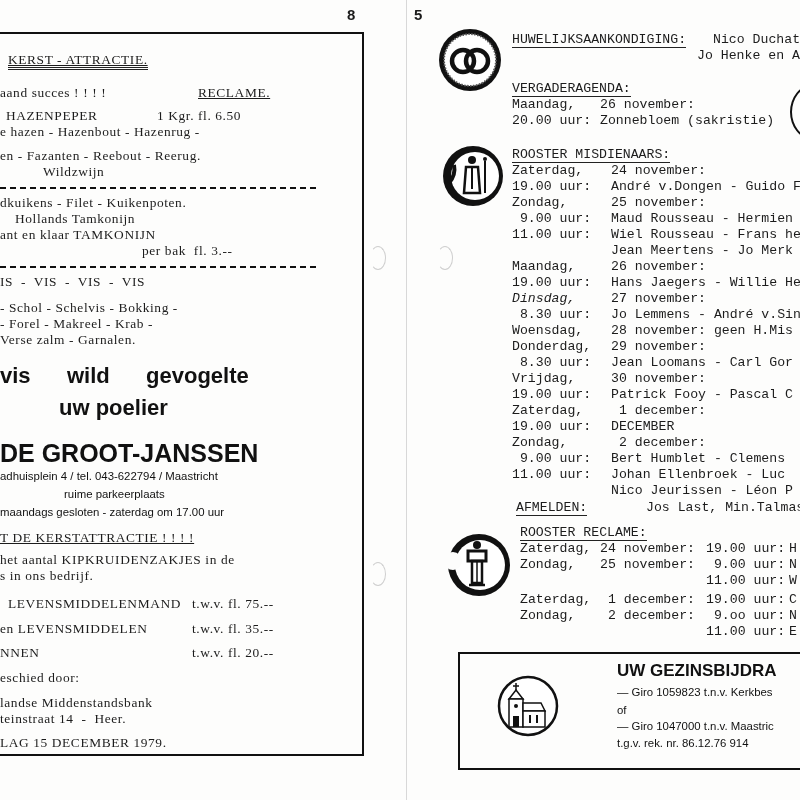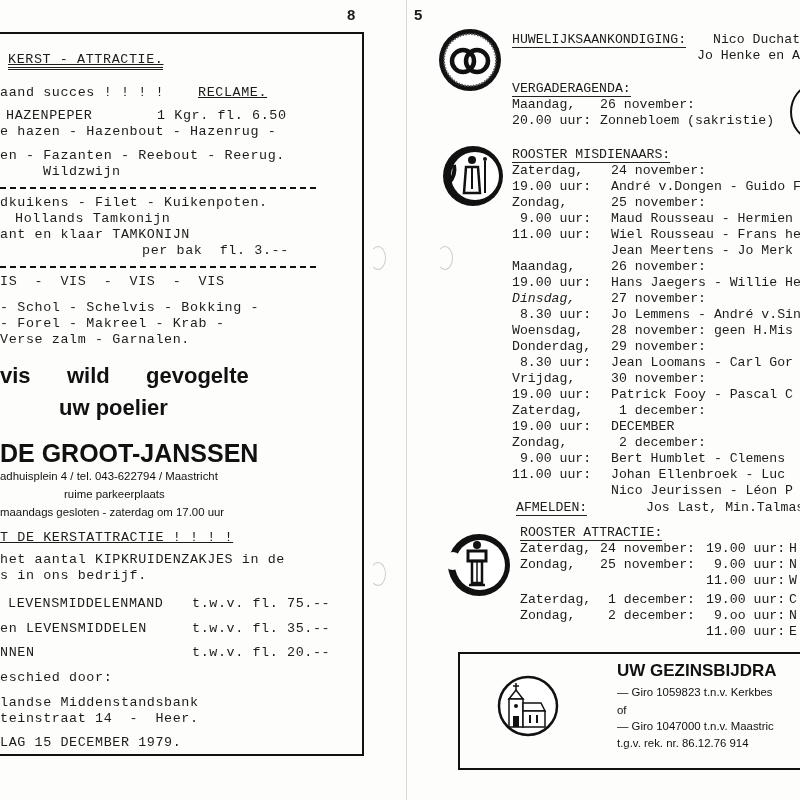--- a/index.html
+++ b/index.html
@@ -8,21 +8,21 @@
   
   .pnum { position:absolute; top:6px; font-family:"Liberation Sans", sans-serif; font-weight:bold; font-size:15px; }
 
   
   .gutter { position:absolute; left:406px; top:0; width:1px; height:800px; background:#d8d8d8; }
   .hole { position:absolute; width:14px; height:22px; border:1px solid #cfcfcf; border-radius:50%; border-left-color:transparent; }
 
   
   .lbox { position:absolute; left:-4px; top:32px; width:366px; height:720px; border-top:2px solid #111; border-right:2px solid #111; border-bottom:2px solid #111; }
 
-  .lt { font-family:Liberation Mono, monospace; font-size:13.4px; letter-spacing:0.6px; position:absolute; white-space:pre; color:#1c1c1c; }
+  .lt { font-family:Liberation Serif, serif; font-size:13.4px; letter-spacing:0.6px; position:absolute; white-space:pre; color:#1c1c1c; }
   .ul { text-decoration:underline; }
   .dbl { border-bottom:3px double #222; }
   .dash { position:absolute; left:0; height:0; border-top:2px dashed #111; }
 
   .bigsans { font-family:"Liberation Sans", sans-serif; font-weight:bold; position:absolute; white-space:pre; color:#111; }
   .smsans { font-family:"Liberation Sans", sans-serif; font-size:11.4px; position:absolute; white-space:pre; color:#111; }
 
   
   .rt { font-family:"Liberation Mono", "DejaVu Sans Mono", monospace; font-size:13.2px; position:absolute; white-space:pre; color:#1c1c1c; }
   .rhdr { border-bottom:1.5px solid #222; }
@@ -184,21 +184,21 @@
       <circle cx="33" cy="32" r="25" fill="#fff"></circle>
       <circle cx="6" cy="28" r="9" fill="#fdfdfc"></circle>
       <circle cx="30" cy="12" r="4" fill="#111"></circle>
       <rect x="21" y="18" width="18" height="10" fill="none" stroke="#111" stroke-width="3"></rect>
       <rect x="25" y="28" width="10" height="22" fill="none" stroke="#111" stroke-width="2.5"></rect>
       <line x1="30" y1="28" x2="30" y2="50" stroke="#111" stroke-width="1.5"></line>
       <line x1="22" y1="52" x2="38" y2="52" stroke="#111" stroke-width="2.5"></line>
     </svg>
   </div>
 
-  <div class="rt rhdr" style="left:520px; top:525px;">ROOSTER ATTRACTIE:</div>
+  <div class="rt rhdr" style="left:520px; top:525px;">ROOSTER RECLAME:</div>
 
   <div>
     <div class="rt" style="left:520px; top:541px;">Zaterdag,</div>
     <div class="rt" style="left:600px; top:541px;">24 november:</div>
     <div class="rt" style="left:706px; top:541px;">19.00 uur:</div>
     <div class="rt" style="left:789px; top:541px;">H</div>
 
     <div class="rt" style="left:520px; top:557px;">Zondag,</div>
     <div class="rt" style="left:600px; top:557px;">25 november:</div>
     <div class="rt" style="left:706px; top:557px;"> 9.00 uur:</div>

